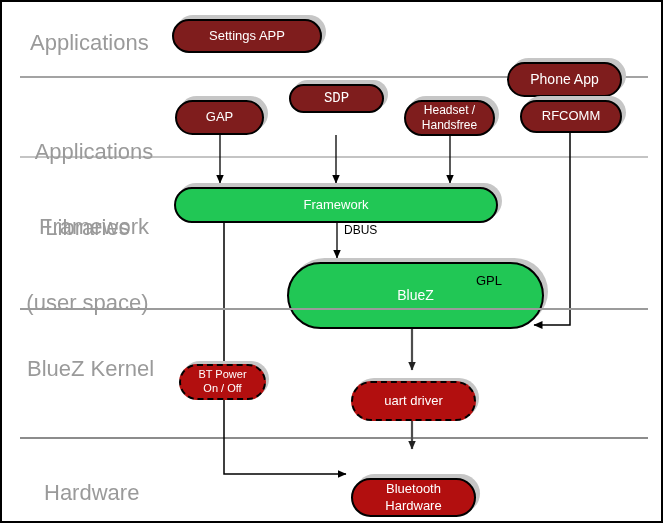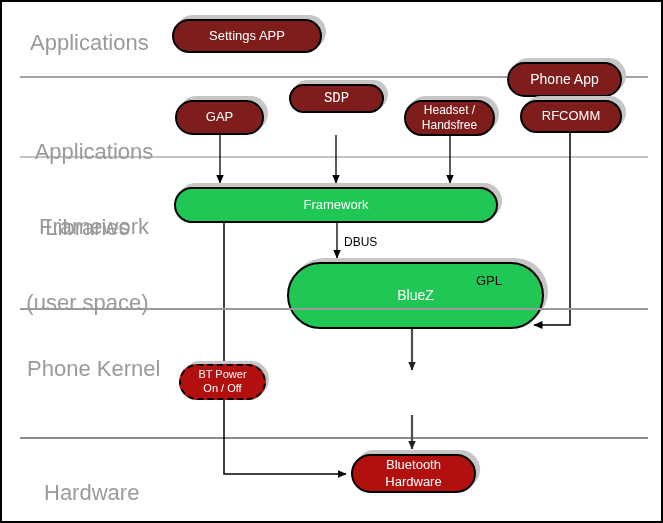--- a/index.html
+++ b/index.html
@@ -30,57 +30,57 @@
   #wires{position:absolute;left:0;top:0;z-index:2;}
   
   .pill{
     position:absolute;border-radius:999px;display:flex;flex-direction:column;
     align-items:center;justify-content:center;color:#fff;text-align:center;
     box-sizing:border-box;z-index:3;line-height:1.25;
   }
   .blue{background:#7f1d1d;border:2px solid #000;box-shadow:4px -4px 0 #c6c6c6;}
   .green{background:#21c755;border:2px solid #000;box-shadow:4px -4px 0 #c6c6c6;}
   .red-dashed{background:#b20f0f;border:2px dashed #000;box-shadow:3px -3px 0 #c6c6c6;margin-top:6px;}
-  .red-solid{background:#b20f0f;border:2px solid #000;box-shadow:4px -4px 0 #c6c6c6;}
+  .red-solid{background:#b20f0f;border:2px solid #000;box-shadow:4px -4px 0 #c6c6c6;margin-top:24px;}
   #pill-settings-app{left:170px;top:17px;width:150px;height:34px;font-size:13px;}
   #pill-phone-app{left:505px;top:16px;width:115px;height:35px;font-size:14px;margin-top:44px;}
   #pill-gap{left:173px;top:98px;width:89px;height:35px;font-size:13px;}
   #pill-sdp{left:287px;top:82px;width:95px;height:29px;font-size:14px;font-family:Liberation Mono, monospace;}
   #pill-headset{left:402px;top:98px;width:91px;height:36px;font-size:12px;}
   #pill-headset .sub{font-size:12px;}
   #pill-rfcomm{left:518px;top:98px;width:102px;height:33px;font-size:13px;}
   #pill-framework{left:172px;top:185px;width:324px;height:36px;font-size:13px;}
   #pill-bluez{left:285px;top:260px;width:257px;height:67px;font-size:14px;}
   #bluez-badge{position:absolute;top:9px;right:40px;color:#000;font-size:13px;text-align:right;}
   #pill-bt-power{left:177px;top:356px;width:87px;height:36px;font-size:11px;}
   #pill-uart{left:349px;top:373px;width:125px;height:40px;font-size:13px;}
   #pill-chipset{left:349px;top:452px;width:125px;height:39px;font-size:13px;}
   
-  #lbl-dbus{position:absolute;left:342px;top:233px;color:#000;font-size:12px;z-index:3;}
+  #lbl-dbus{position:absolute;left:342px;top:221px;color:#000;font-size:12px;z-index:3;}
 </style>
 </head>
 <body>
 
 <div id="stage">
 
   <div class="divider" id="div1"></div>
   <div class="divider" id="div2"></div>
   <div class="divider" id="div3"></div>
   <div class="divider" id="div4"></div>
 
   <div class="layer-label" id="lbl-applications">Applications</div>
   <div class="layer-label center" id="lbl-appframework">
     <div>Applications</div>
     <div>Framework</div>
   </div>
   <div class="layer-label center" id="lbl-libraries">
     <div>Libraries</div>
     <div>(user space)</div>
   </div>
-  <div class="layer-label" id="lbl-linuxkernel">Phone Kernel</div>
+  <div class="layer-label" id="lbl-linuxkernel">BlueZ Kernel</div>
   <div class="layer-label" id="lbl-hardware">Hardware</div>
 
   <svg id="wires" width="663" height="523">
     <defs>
       <marker id="arr-k" markerWidth="10" markerHeight="9" refX="8.5" refY="4" orient="auto" markerUnits="userSpaceOnUse">
         <path d="M0,0 L9,4 L0,8 z" fill="#000"></path>
       </marker>
       <marker id="arr-g" markerWidth="10" markerHeight="9" refX="8.5" refY="4" orient="auto" markerUnits="userSpaceOnUse">
         <path d="M0,0 L9,4 L0,8 z" fill="#222"></path>
       </marker>
@@ -123,19 +123,22 @@
   </div>
   <div class="pill green" id="pill-bluez">
     <span>BlueZ</span>
     <span id="bluez-badge">GPL</span>
   </div>
 
   <div class="pill red-dashed" id="pill-bt-power">
     <span>BT Power</span>
     <span>On / Off</span>
   </div>
+  <div class="pill red-dashed" id="pill-uart">
+    <span>uart driver</span>
+  </div>
 
   <div class="pill red-solid" id="pill-chipset">
     <span>Bluetooth</span>
     <span>Hardware</span>
   </div>
 
 </div>
 
 </body></html>

